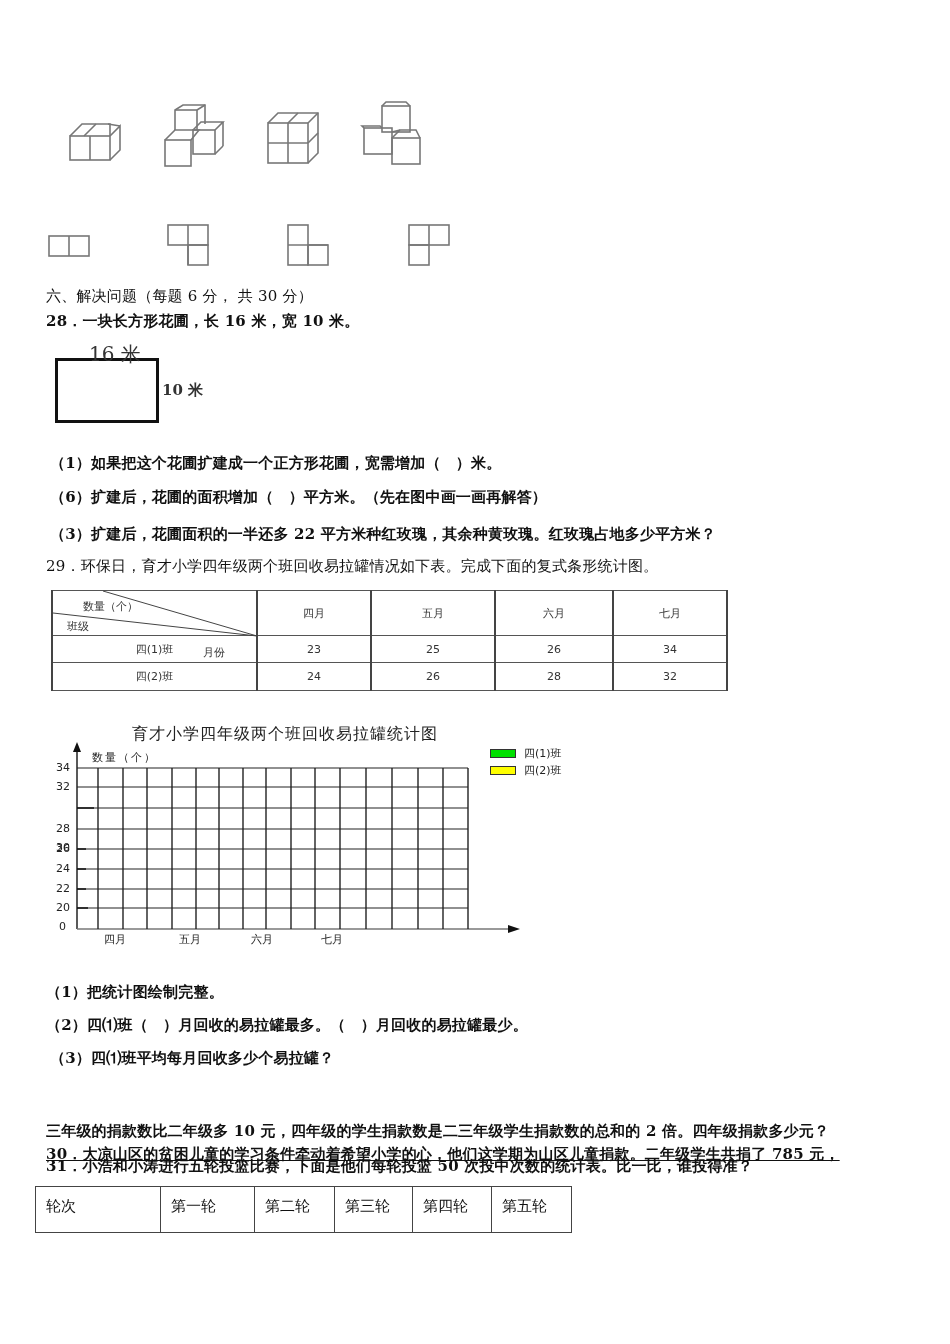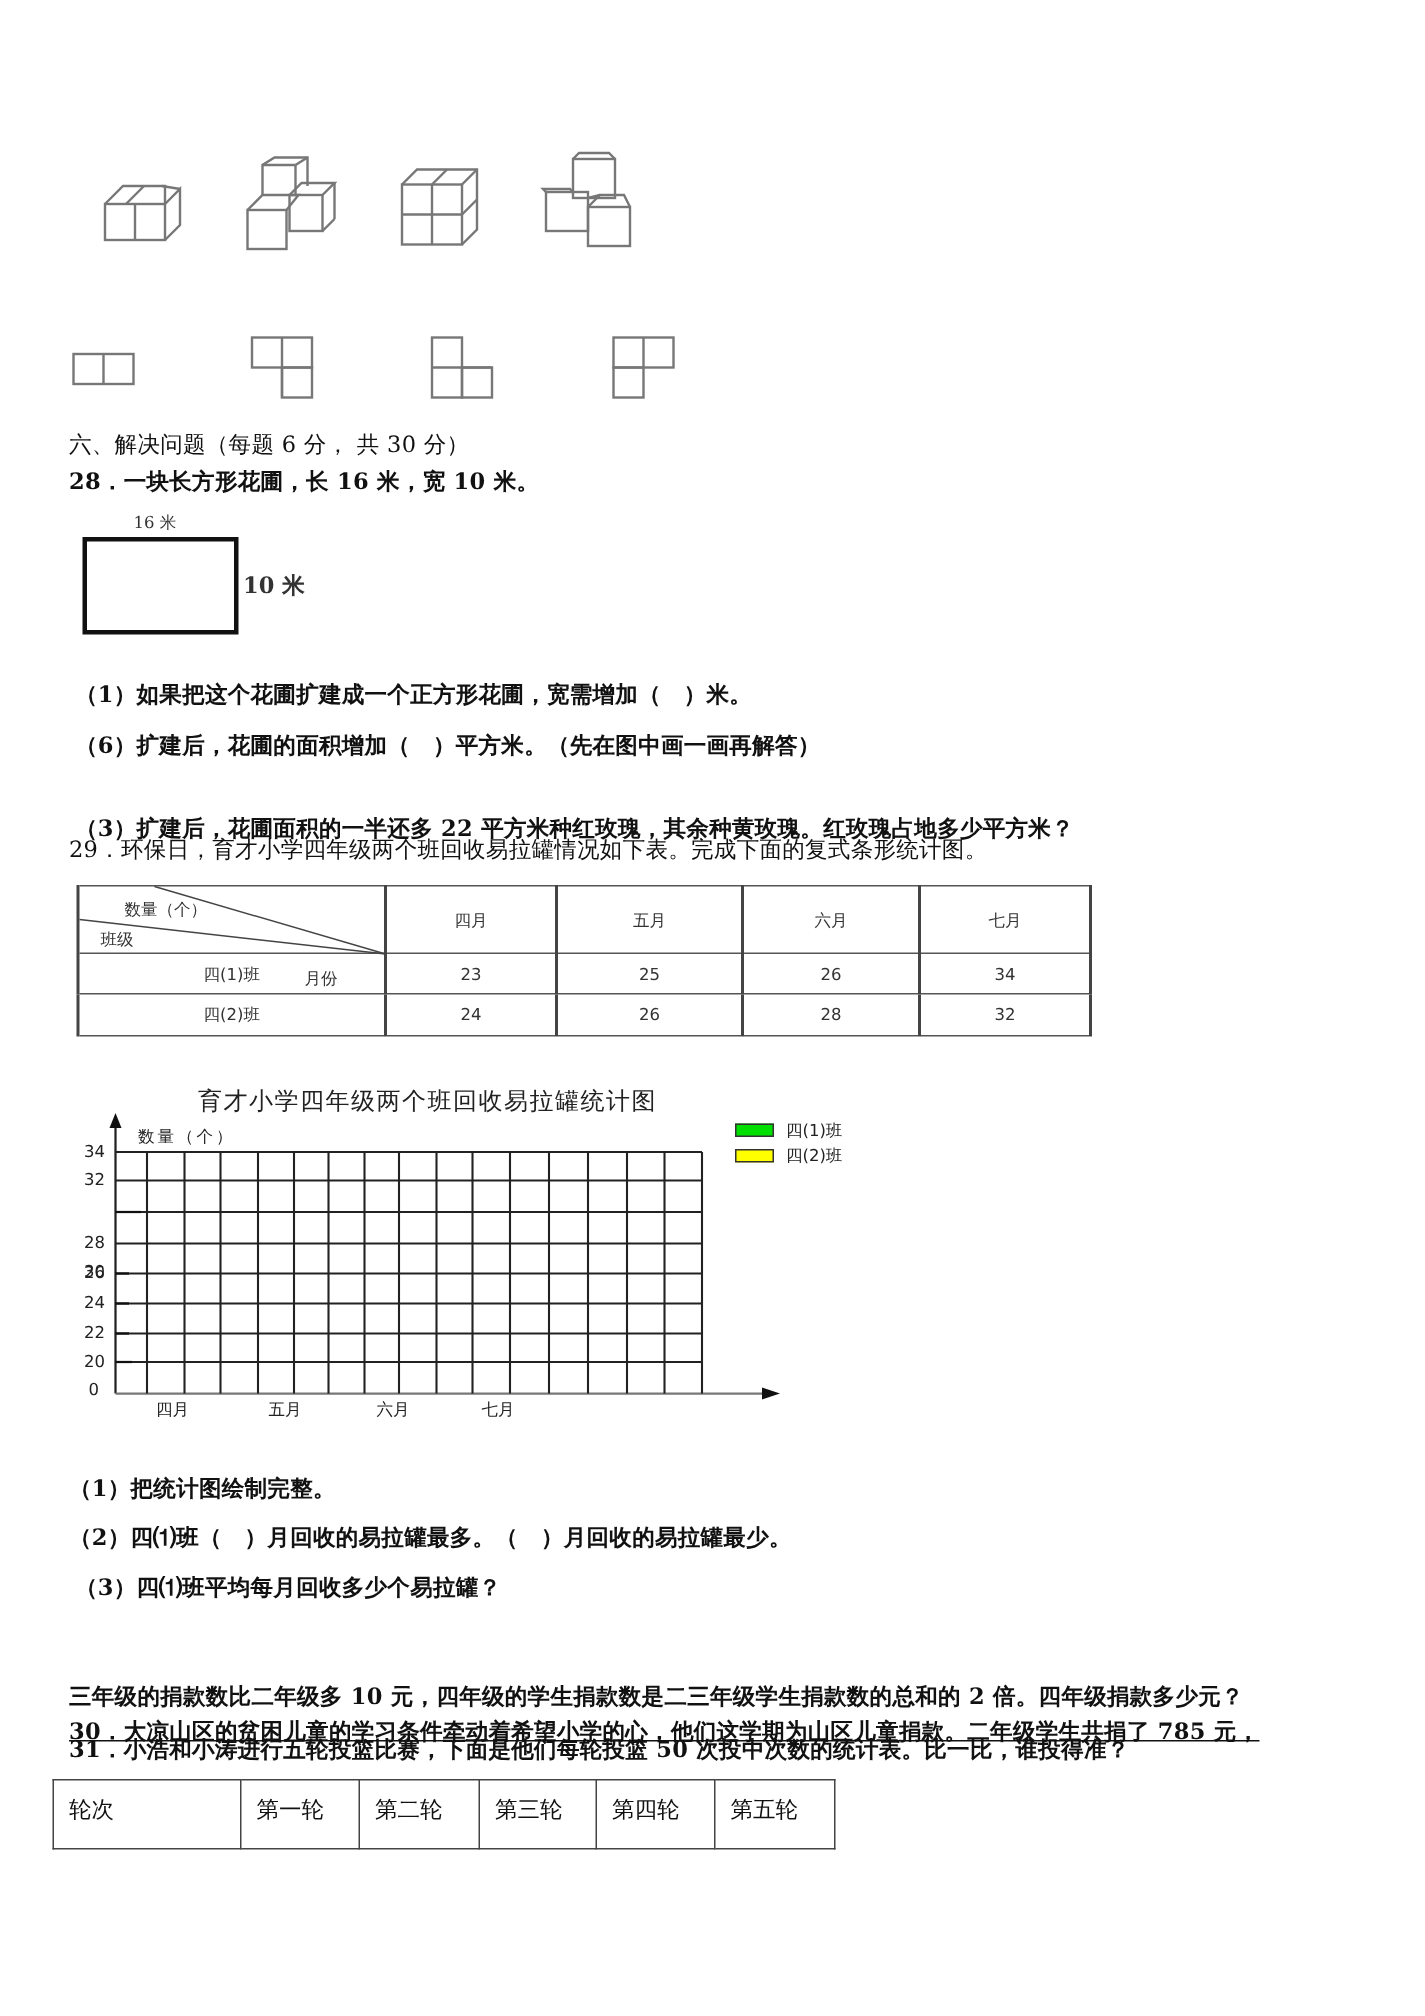--- a/index.html
+++ b/index.html
@@ -102,26 +102,26 @@
   <rect x="1" y="21" width="20" height="20"></rect>
 </svg>
 
 <div class="line" style="top:286px;font-weight:normal;">六、解决问题（每题 6 分， 共 30 分）</div>
 
 <div class="line" style="top:311px;">28．一块长方形花圃，长 16 米，宽 10 米。</div>
 
 <svg style="left:55px;top:358px" width="104" height="66">
   <rect x="1.5" y="1.5" width="101" height="62" fill="none" stroke="#111" stroke-width="3"></rect>
 </svg>
-<div class="abs" style="left:89px;top:341px;font-size:11px;color:#333;">16 米</div>
+<div class="abs" style="left:89px;top:341px;font-size:20px;color:#333;">16 米</div>
 <div class="abs" style="left:162px;top:381px;font-size:15px;color:#333;font-weight:bold;">10 米</div>
 
 <div class="line sub" style="top:453px;">（1）如果把这个花圃扩建成一个正方形花圃，宽需增加（　）米。</div>
 <div class="line sub" style="top:487px;">（6）扩建后，花圃的面积增加（　）平方米。（先在图中画一画再解答）</div>
-<div class="line sub" style="top:542px;text-align:center;">（3）扩建后，花圃面积的一半还多 22 平方米种红玫瑰，其余种黄玫瑰。红玫瑰占地多少平方米？</div>
+<div class="line sub" style="top:524px;text-align:center;">（3）扩建后，花圃面积的一半还多 22 平方米种红玫瑰，其余种黄玫瑰。红玫瑰占地多少平方米？</div>
 
 <div class="line" style="top:556px;font-weight:normal;">29．环保日，育才小学四年级两个班回收易拉罐情况如下表。完成下面的复式条形统计图。</div>
 
 <table class="t29">
   <tbody>
       <tr style="height:45px;">
     <td class="thick-l" style="width:203px;">
       <div class="diag">
         <svg width="204" height="45" style="left:0;top:0;">
           <line x1="50" y1="0" x2="204" y2="45" stroke="#444" stroke-width="1"></line>
@@ -234,20 +234,20 @@
 
 <div class="line" style="top:1144px;text-decoration:underline;">30．大凉山区的贫困儿童的学习条件牵动着希望小学的心，他们这学期为山区儿童捐款。二年级学生共捐了 785 元，</div>
 <div class="line" style="top:1121px;">三年级的捐款数比二年级多 10 元，四年级的学生捐款数是二三年级学生捐款数的总和的 2 倍。四年级捐款多少元？</div>
 
 <div class="line" style="top:1156px;">31．小浩和小涛进行五轮投篮比赛，下面是他们每轮投篮 50 次投中次数的统计表。比一比，谁投得准？</div>
 
 <table class="t31">
   <tbody>
       <tr>
     <td style="width:125px;">轮次</td>
-    <td style="width:79px;">第一轮</td>
+    <td style="width:94px;">第一轮</td>
     <td style="width:80px;">第二轮</td>
     <td style="width:78px;">第三轮</td>
     <td style="width:79px;">第四轮</td>
     <td style="width:80px;">第五轮</td>
   </tr>
 </tbody>
   </table>
 
 </body></html>

